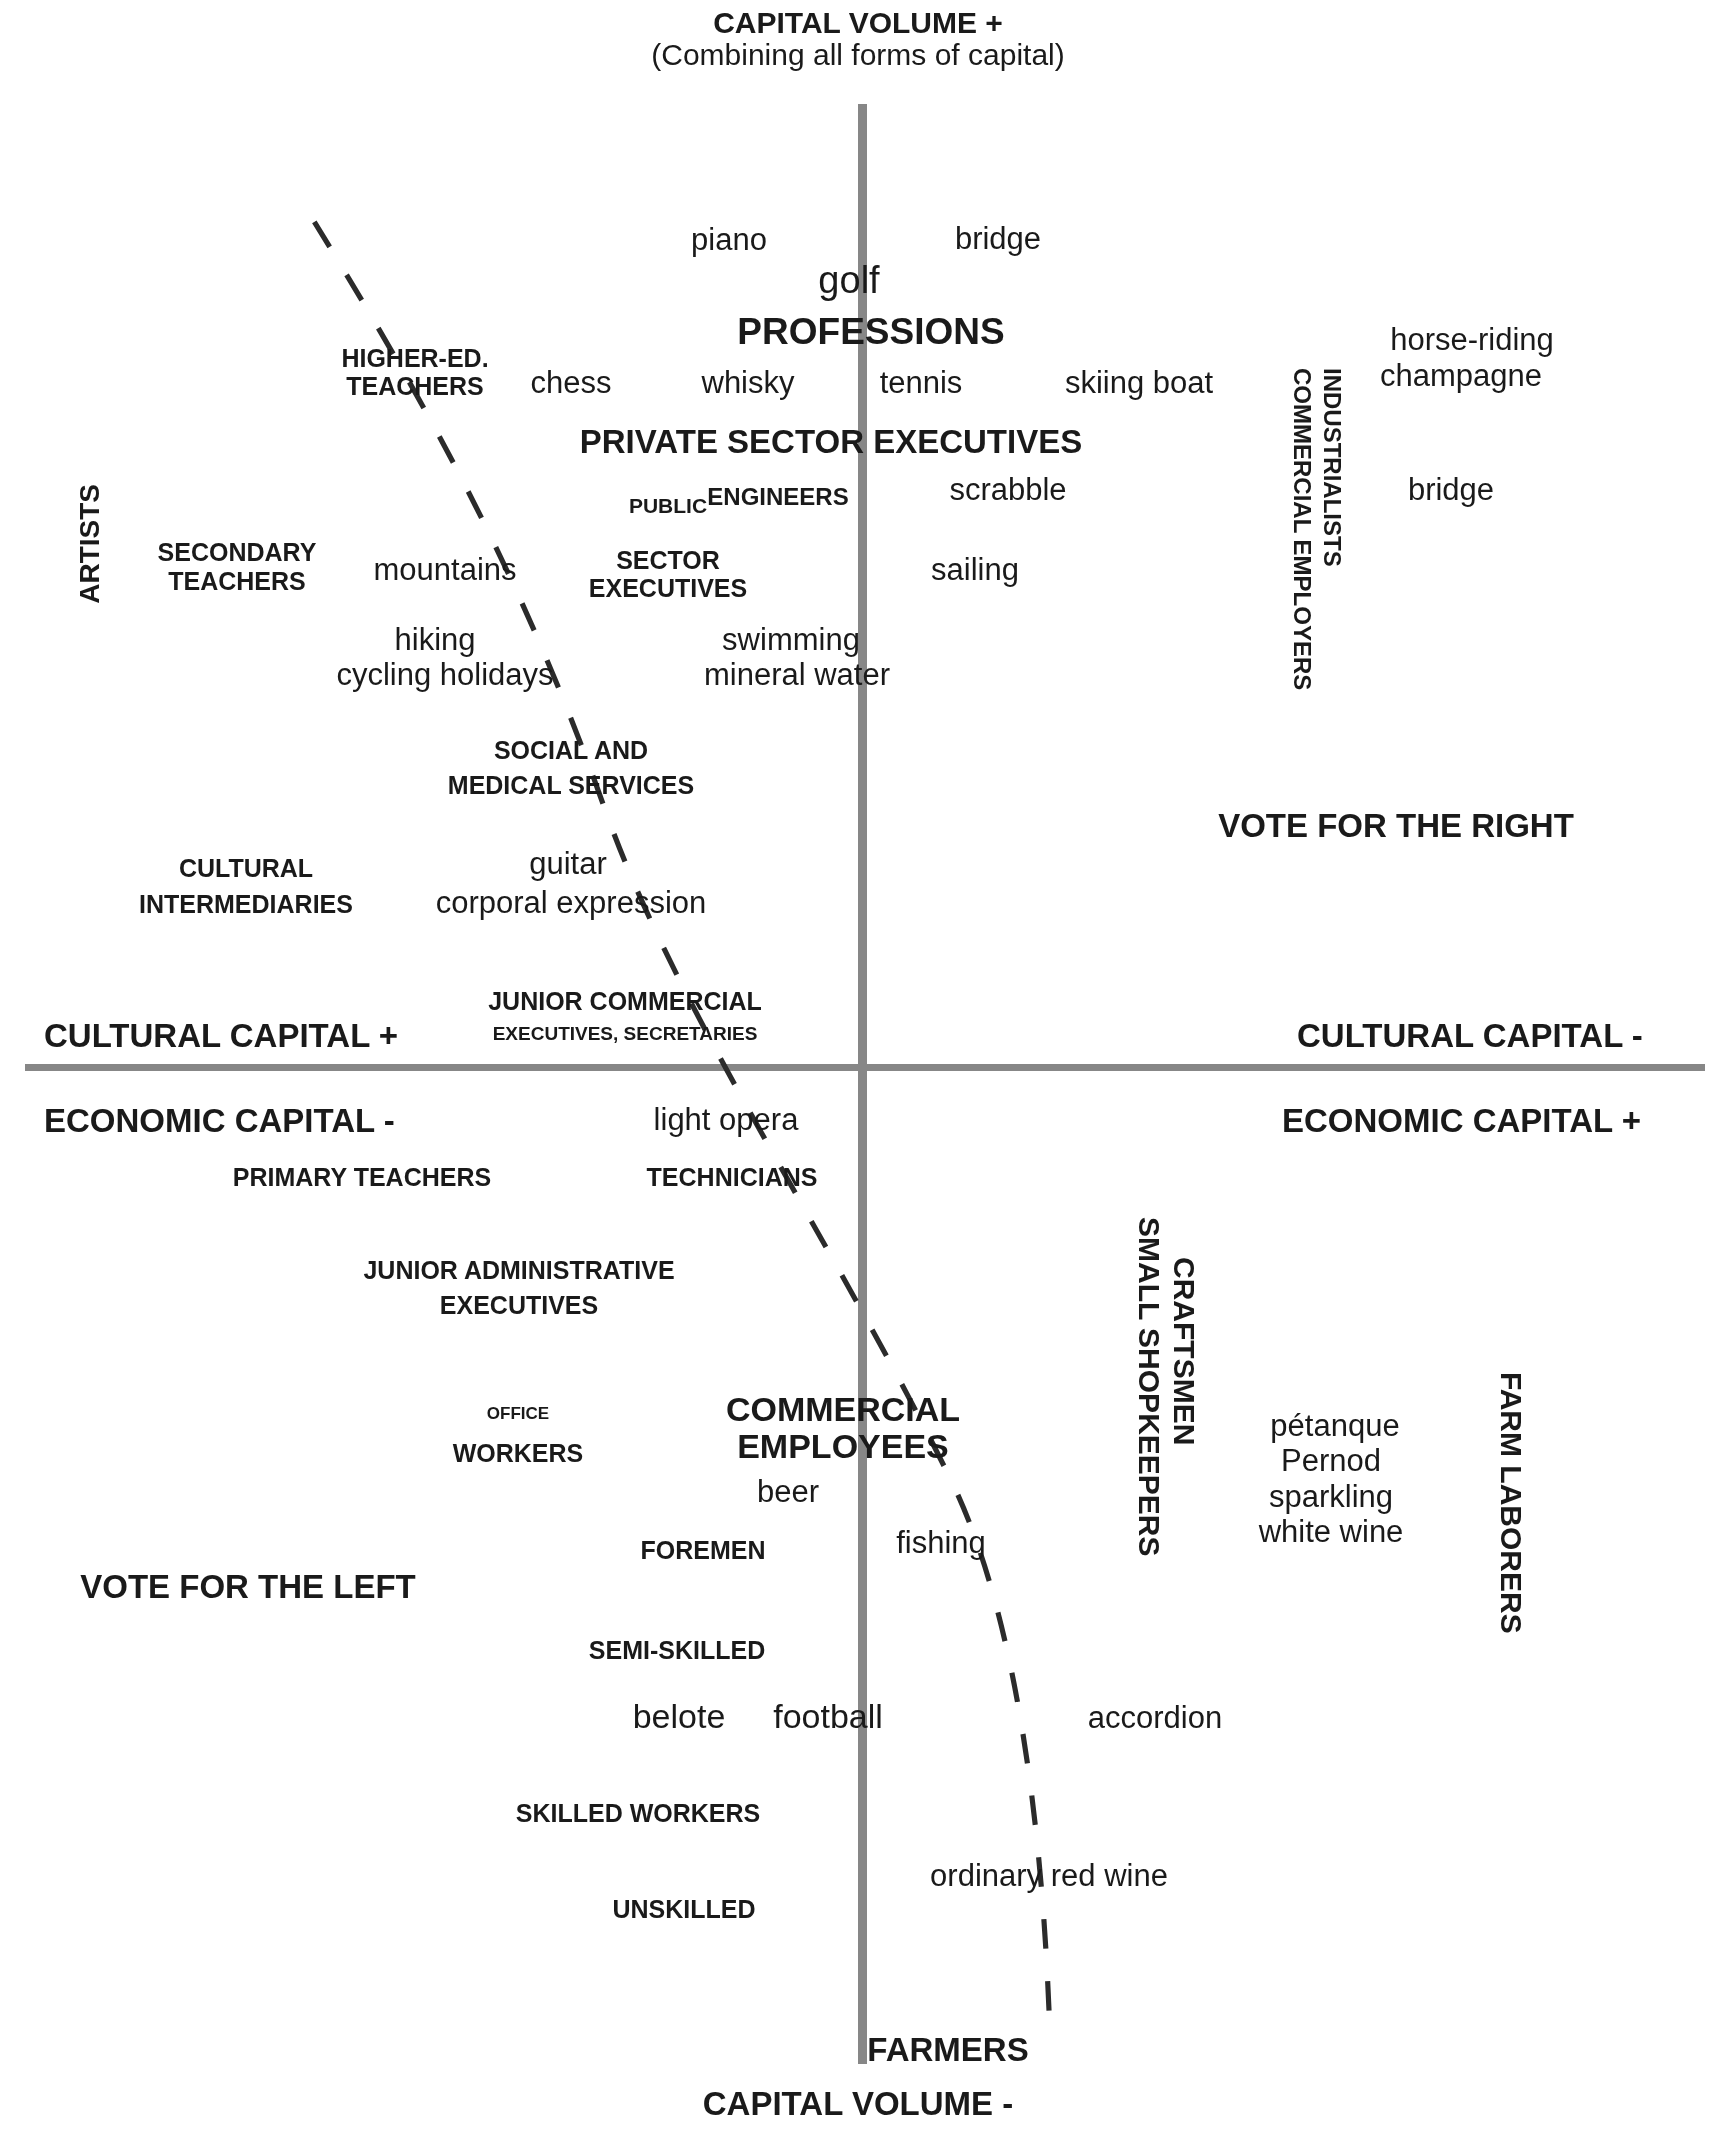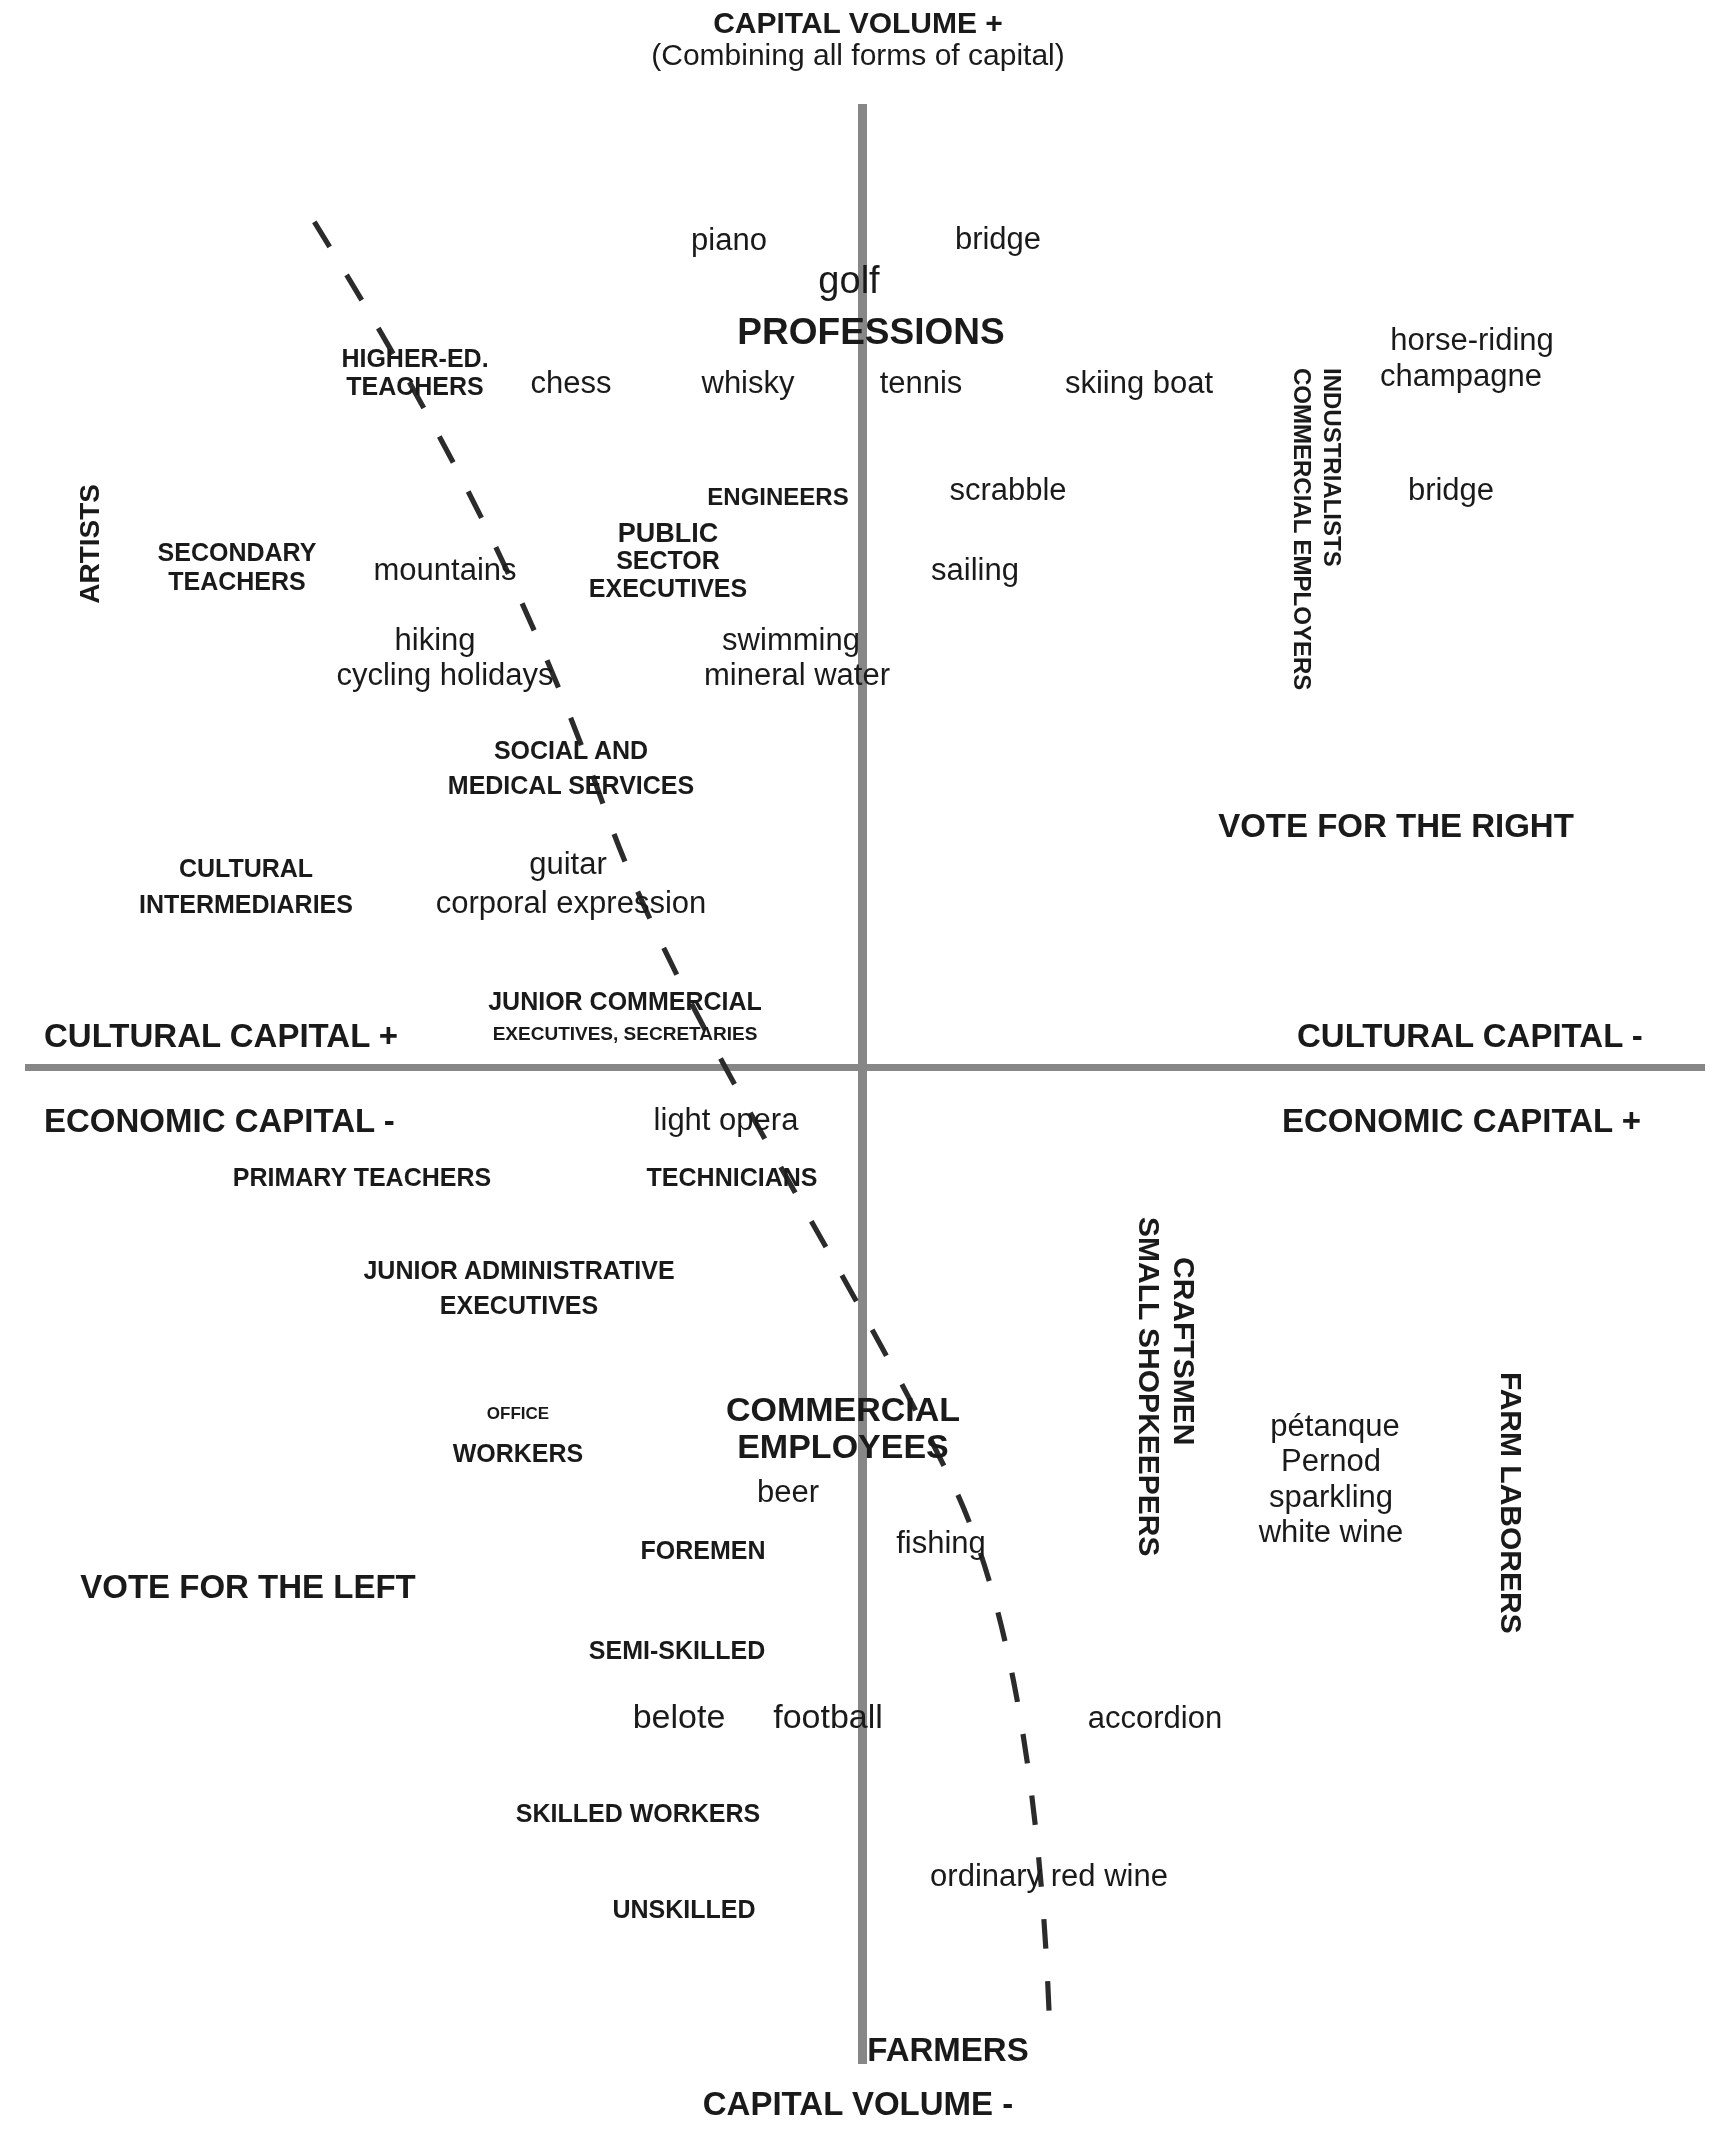--- a/index.html
+++ b/index.html
@@ -82,30 +82,31 @@
   <div class="lbl cap center-x" style="left:415px; top:372px; font-size:25px;">TEACHERS</div>
 
   <div class="lbl item center-x" style="left:571px; top:366px; font-size:31px;">chess</div>
   <div class="lbl item center-x" style="left:748px; top:366px; font-size:31px;">whisky</div>
   <div class="lbl item center-x" style="left:921px; top:366px; font-size:31px;">tennis</div>
   <div class="lbl item center-x" style="left:1139px; top:366px; font-size:31px;">skiing boat</div>
 
   <div class="lbl item center-x" style="left:1472px; top:323px; font-size:31px;">horse-riding</div>
   <div class="lbl item center-x" style="left:1461px; top:359px; font-size:31px;">champagne</div>
 
+  <div class="lbl cap center-x" style="left:831px; top:424px; font-size:33px;">PRIVATE SECTOR EXECUTIVES</div>
 
   <div class="lbl cap center-x" style="left:778px; top:484px; font-size:24px;">ENGINEERS</div>
   <div class="lbl item center-x" style="left:976px; top:473px; font-size:31px;margin-left:32px;">scrabble</div>
   <div class="lbl item center-x" style="left:975px; top:510px; font-size:31px;margin-top:43px;">sailing</div>
   <div class="lbl item center-x" style="left:1451px; top:473px; font-size:31px;">bridge</div>
 
   <div class="lbl vert cap" style="left:1288px; top:368px; font-size:24px;">COMMERCIAL EMPLOYERS</div>
   <div class="lbl vert cap" style="left:1318px; top:368px; font-size:24px;">INDUSTRIALISTS</div>
 
-  <div class="lbl cap center-x" style="left:668px; top:518px; font-size:27px;text-align:center;">PUBLIC</div>
+  <div class="lbl cap center-x" style="left:668px; top:494px; font-size:21px;text-align:center;">PUBLIC</div>
   <div class="lbl cap center-x" style="left:668px; top:546px; font-size:25px;">SECTOR</div>
   <div class="lbl cap center-x" style="left:668px; top:574px; font-size:25px;">EXECUTIVES</div>
 
   <div class="lbl cap center-x" style="left:237px; top:538px; font-size:25px;">SECONDARY</div>
   <div class="lbl cap center-x" style="left:237px; top:567px; font-size:25px;">TEACHERS</div>
 
   <div class="lbl item center-x" style="left:445px; top:553px; font-size:31px;">mountains</div>
 
   <div class="lbl item center-x" style="left:435px; top:623px; font-size:31px;">hiking</div>
   <div class="lbl item center-x" style="left:791px; top:623px; font-size:31px;">swimming</div>

